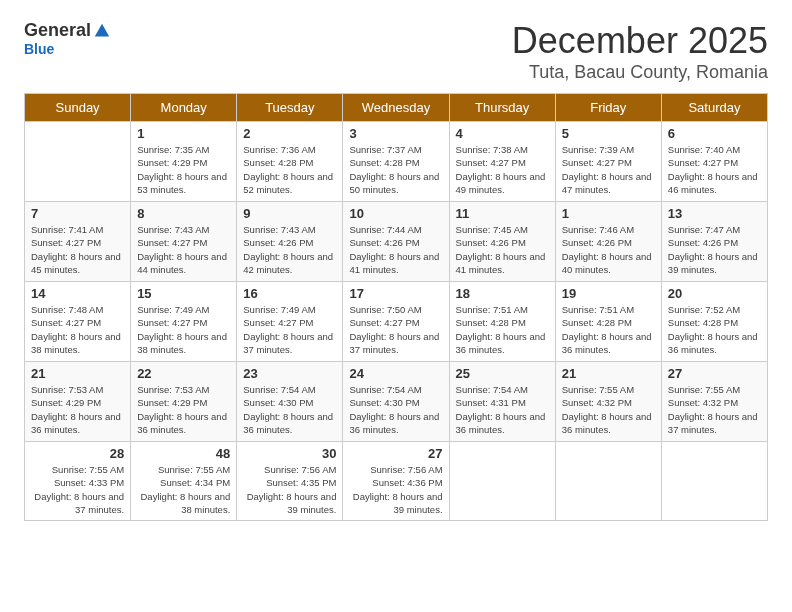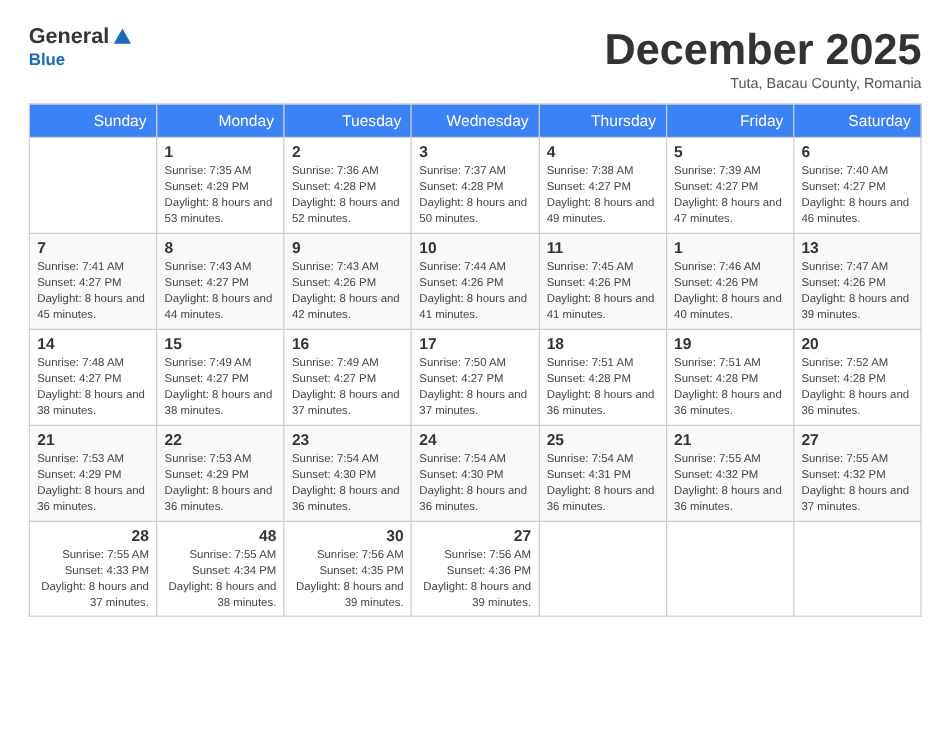--- a/index.html
+++ b/index.html
@@ -44,36 +44,36 @@
       width: 18px;
       height: 18px;
       margin-left: 2px;
     }
     .title-block {
       text-align: right;
     }
     .month-title {
       font-size: 36px;
       color: #333;
-      font-weight: bold;
+      font-weight: normal;
       text-align: center;
     }
     .subtitle {
-      font-size: 12px;
+      font-size: 18px;
       color: #555;
     }
     .calendar {
       width: 100%;
       border-collapse: collapse;
       margin-top: 4px;
     }
     .calendar th {
-      background-color: #3b82f6;
+      background-color: #a16207;
       color: white;
-      text-align: right;
+      text-align: center;
       padding: 6px 8px;
       font-size: 13px;
       font-weight: normal;
       border: 1px solid #ccc;
     }
     .calendar td {
       border: 1px solid #ccc;
       vertical-align: top;
       padding: 4px 6px;
       width: calc(100% / 7);

